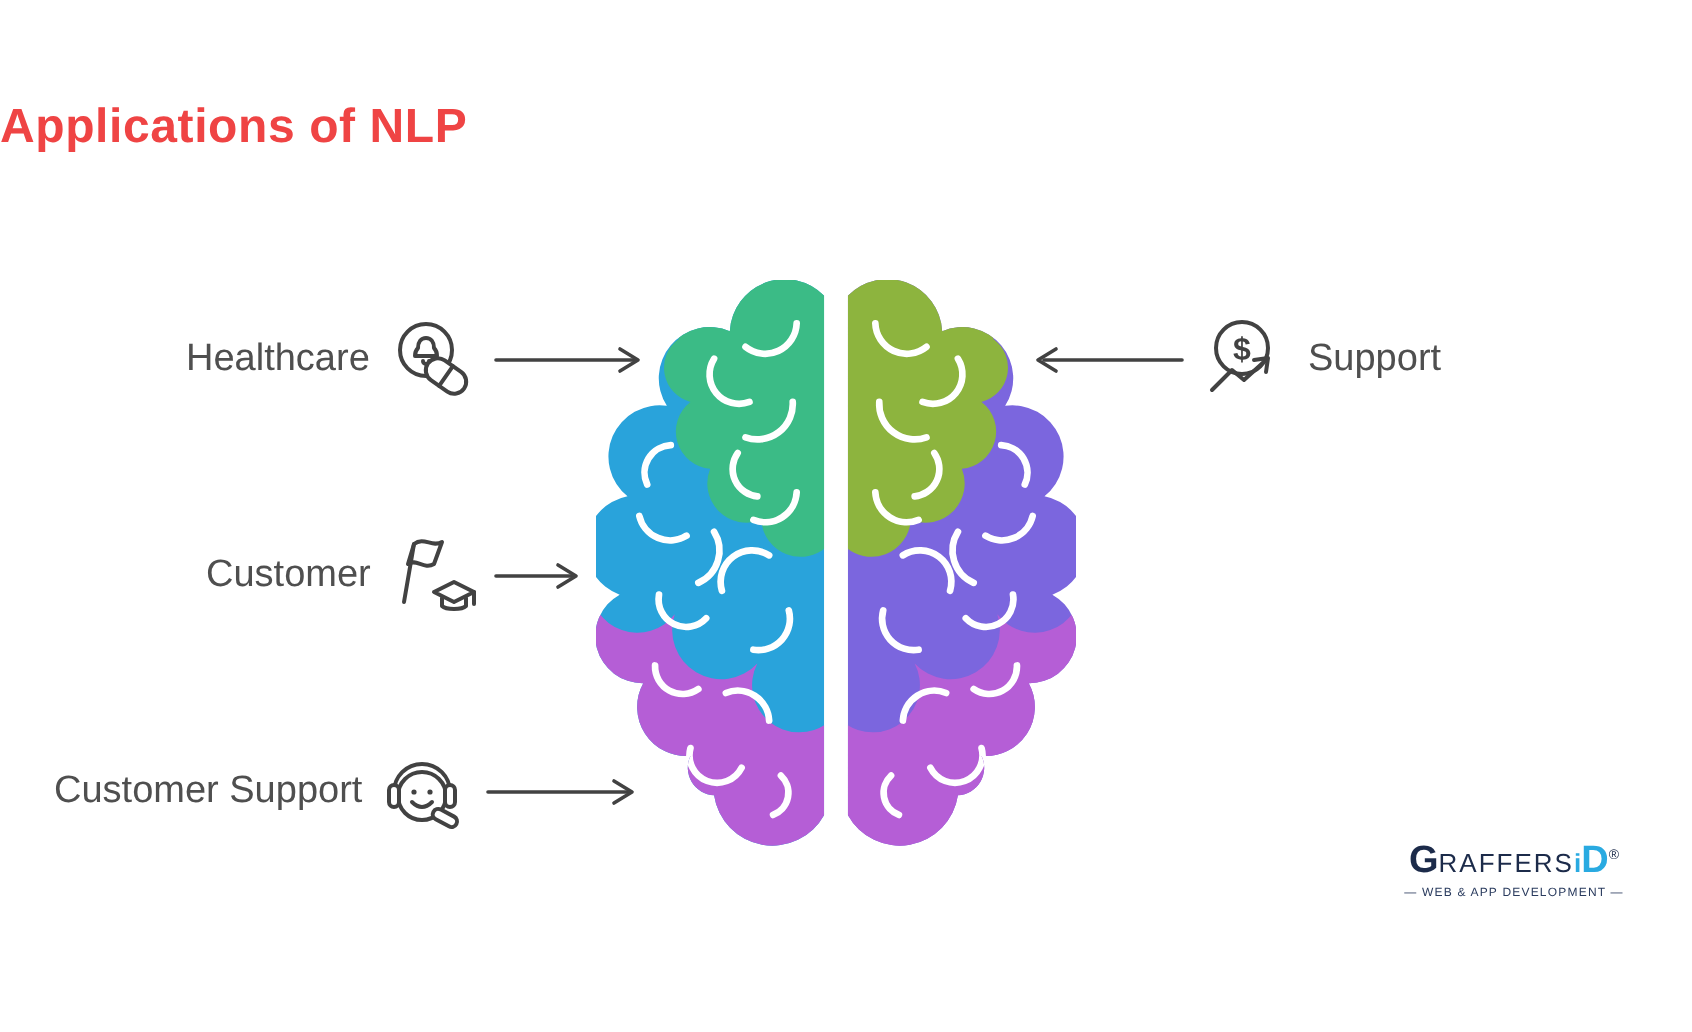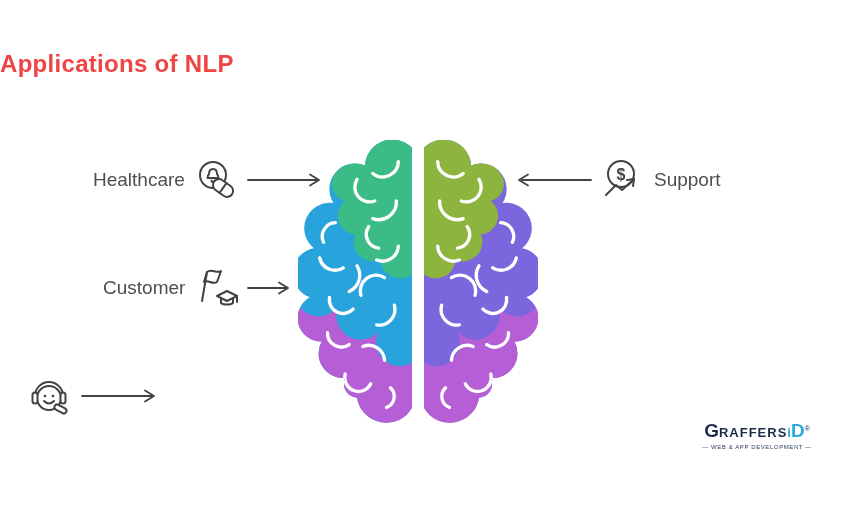--- a/index.html
+++ b/index.html
@@ -36,21 +36,21 @@
   #row-legal      { left:546px; top:264px; }
 
   .brain-wrap { position:absolute; left:298px; top:140px; width:240px; height:295px; }
 
   .logo {
     position:absolute; top:421px; right:24px; width:130px;
     text-align:center; line-height:1;
   }
   .logo-line1 { white-space:nowrap; }
   .logo-initial { font-size:19px; font-weight:700; color:#1c2b4a; }
-  .logo-rest    { font-size:13px; font-weight:700; color:#1c2b4a; letter-spacing:1px; }
+  .logo-rest    { font-size:13px; font-weight:400; color:#1c2b4a; letter-spacing:1px; }
   .logo-i       { font-size:13px; font-weight:700; color:#29aae1; }
   .logo-d       { font-size:19px; font-weight:700; color:#29aae1; }
   .logo-reg     { font-size:7px;  color:#1c2b4a; vertical-align:super; }
   .logo-tagline {
     margin-top:4px; font-size:6px; letter-spacing:0.6px;
     color:#2a3b5e; white-space:nowrap;
   }
 </style>
 </head>
 <body>
@@ -154,20 +154,21 @@
       <path d="M28,34 v4 c2,2 10,2 12,0 v-4"></path>
       <path d="M44,31 v6"></path>
     </svg>
     <svg class="arrow-svg" width="43" height="16" viewBox="0 0 43 16" fill="none" stroke="#424242" stroke-width="1.8" stroke-linecap="round" stroke-linejoin="round">
       <path d="M1,8 H39"></path>
         <path d="M32,2.5 L41,8 L32,13.5"></path>
     </svg>
   </div>
 
   <div class="row" id="row-customer">
+    <span class="label">Customer Support</span>
     <svg class="icon-svg" width="46" height="46" viewBox="0 0 46 46" fill="none" stroke="#424242" stroke-width="2" stroke-linecap="round" stroke-linejoin="round">
       <circle cx="22" cy="25" r="12"></circle>
       <path d="M8,23 a14,14 0 0 1 28,0"></path>
       <rect x="5.5" y="19.5" width="5" height="11" rx="2.5" fill="#ffffff"></rect>
       <rect x="33.5" y="19.5" width="5" height="11" rx="2.5" fill="#ffffff"></rect>
       <circle cx="18" cy="23" r="1.3" fill="#424242" stroke="none"></circle>
       <circle cx="26" cy="23" r="1.3" fill="#424242" stroke="none"></circle>
       <path d="M17,28 q5,5 10,0"></path>
       <g transform="rotate(28 34 36)">
         <rect x="27" y="33.5" width="13" height="5.5" rx="2.75" fill="#ffffff"></rect>

